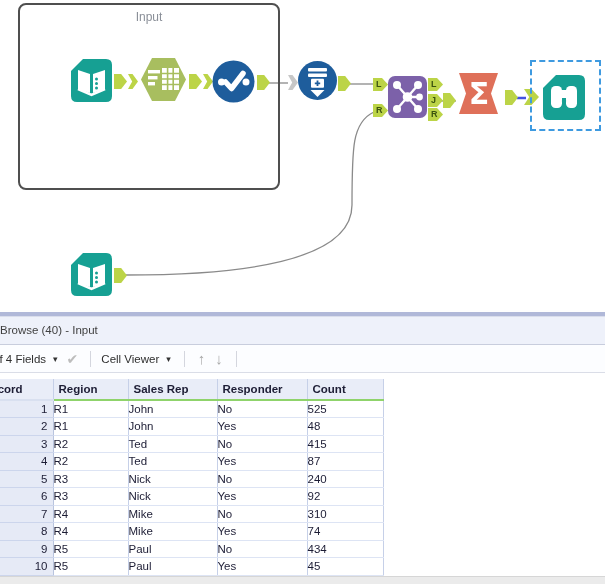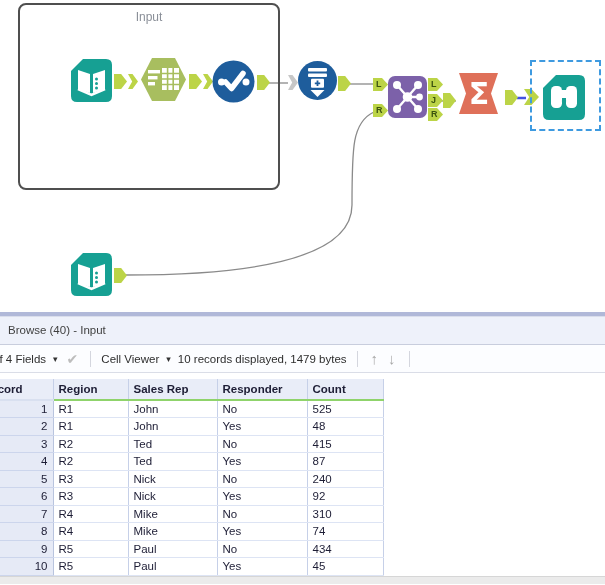--- a/index.html
+++ b/index.html
@@ -26,41 +26,41 @@
               font-size: 9px; font-weight: bold; color: #3a520f; line-height: 13px; padding-left: 3px; }
   .browse-in { position: absolute; width: 15px; height: 16px; background: #BCD447;
                clip-path: polygon(0 0, 50% 0, 100% 50%, 50% 100%, 0 100%, 35% 50%); }
   .selection-rect { position: absolute; left: 530px; top: 60px; width: 71px; height: 71px;
                     border: 2px dashed #3E9AE0; }
 
   
   .panel { position: absolute; left: 0; top: 310px; width: 605px; height: 275px; background: #fff; }
   .splitter { height: 7px; background: #b0b8d8; border-top: 2px solid #fefefe; border-bottom: 1px solid #d9ddeb; }
   .titlebar { height: 28px; line-height: 27px; background: #eef1fa; border-bottom: 1px solid #c8cddd;
-              padding-left: 8px; font-size: 11.5px; color: #3f3f3f; }
+              font-size: 11.5px; color: #3f3f3f; }
   .toolbar { height: 28px; background: #fcfdff; border-bottom: 1px solid #dadde7;
              display: flex; align-items: center; font-size: 11.5px; color: #2e2e2e; white-space: nowrap; }
   .tb-text { margin: 0 2px; }
   .tb-fields { margin-left: -7px; }
   .caret { font-size: 9px; color: #333; margin: 0 5px; }
   .tb-check { color: #bdbdbd; font-size: 14px; font-weight: bold; margin: 0 4px; }
   .tb-sep { width: 1px; height: 16px; background: #d4d6de; margin: 0 8px; }
   .tb-arrow { color: #a9a9a9; font-size: 15px; margin: 0 5px; }
 
   .grid-wrap { position: relative; width: 605px; height: 211px; background: #fff; padding-top: 6px; overflow: hidden; }
   table.browse-table { border-collapse: collapse; margin-left: -22px; table-layout: fixed; font-size: 11.5px; }
   .browse-table th { height: 21px; background: #e9edf8; border-right: 1px solid #c6d0e8;
                      border-bottom: 2px solid #8FD36B; text-align: left; padding: 0 0 0 5px;
                      color: #1d1d35; font-weight: bold; }
   .browse-table th.rec-h { border-bottom-color: #d9e0f0; }
   .browse-table td { height: 17.5px; }
   .browse-table td.rec { background: #e6eaf6; text-align: right; padding-right: 5px;
                          border-bottom: 1px solid #ccd5ec; border-right: 1px solid #b9c4de; color: #1d1d35; }
   .browse-table td.cell { background: #fff; border-right: 1px solid #c6d0e8;
-                          border-bottom: 1px solid #dde4f4; padding-left: 5px; color: #1d1d35; }
+                          border-bottom: 1px solid #dde4f4; color: #1d1d35; }
   .bottom-strip { position: absolute; left: 0; bottom: 0; width: 605px; height: 8px;
                   background: #ebebeb; border-top: 1px solid #d6d6d6; }
 </style>
 </head>
 <body>
 
 <div class="screen">
 
   <div class="canvas">
 
@@ -184,21 +184,20 @@
 
     <div class="titlebar">Browse (40) - Input</div>
 
     <div class="toolbar">
       <span class="tb-text tb-fields">of 4 Fields</span>
       <span class="caret">▾</span>
       <span class="tb-check">✔</span>
       <span class="tb-sep"></span>
       <span class="tb-text">Cell Viewer</span>
       <span class="caret">▾</span>
-      <span class="tb-text">10 records displayed, 1479 bytes</span>
       <span class="tb-sep"></span>
       <span class="tb-arrow">↑</span>
       <span class="tb-arrow">↓</span>
       <span class="tb-sep"></span>
     </div>
 
     <div class="grid-wrap">
       <table class="browse-table">
         <colgroup>
           <col style="width:75px">

